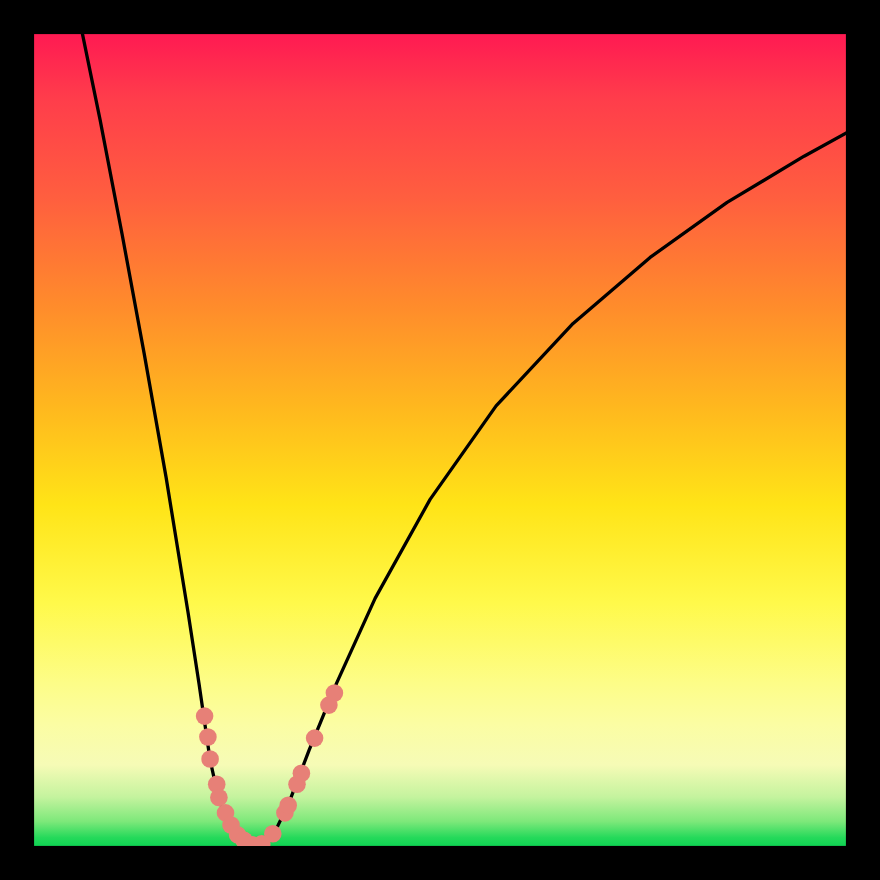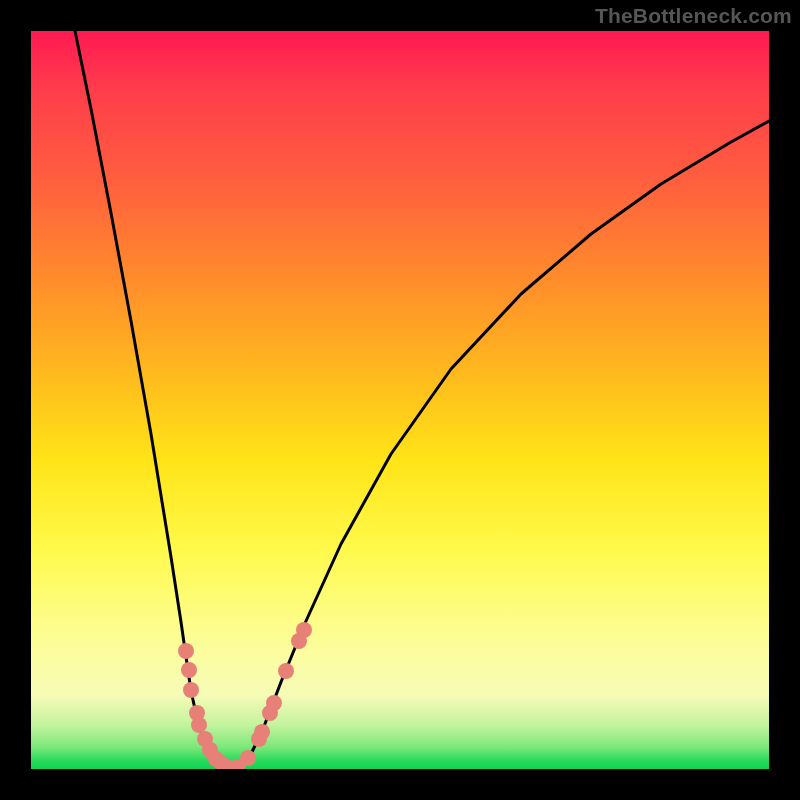--- a/index.html
+++ b/index.html
@@ -83,14 +83,13 @@
           <circle cx="228" cy="708" r="8" fill="#e78077"></circle>
           <circle cx="231" cy="701" r="8" fill="#e78077"></circle>
           <circle cx="239" cy="682" r="8" fill="#e78077"></circle>
           <circle cx="243" cy="672" r="8" fill="#e78077"></circle>
           <circle cx="255" cy="640" r="8" fill="#e78077"></circle>
           <circle cx="268" cy="610" r="8" fill="#e78077"></circle>
           <circle cx="273" cy="599" r="8" fill="#e78077"></circle>
         </g>
     </svg>
   </div>
-  <div class="watermark">TheBottleneck.com</div>
 </div>
 
 </body></html>

